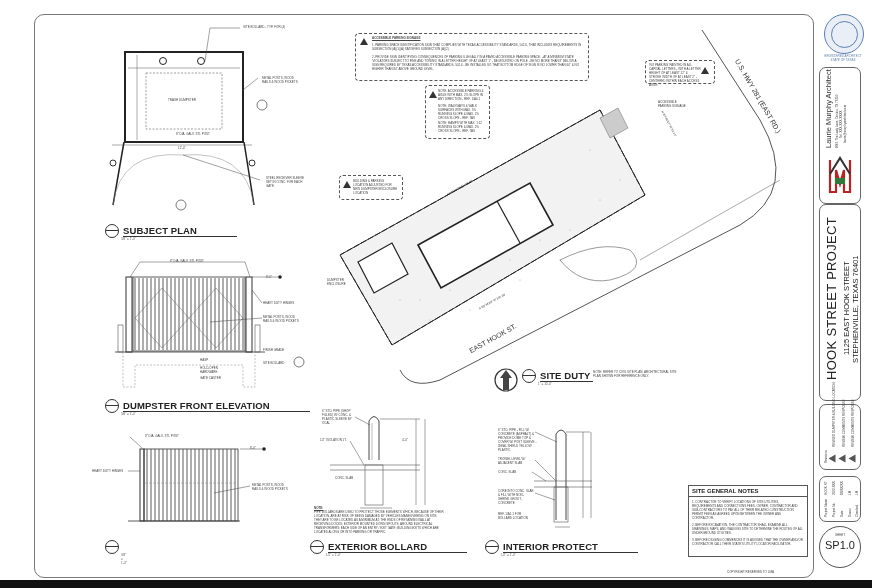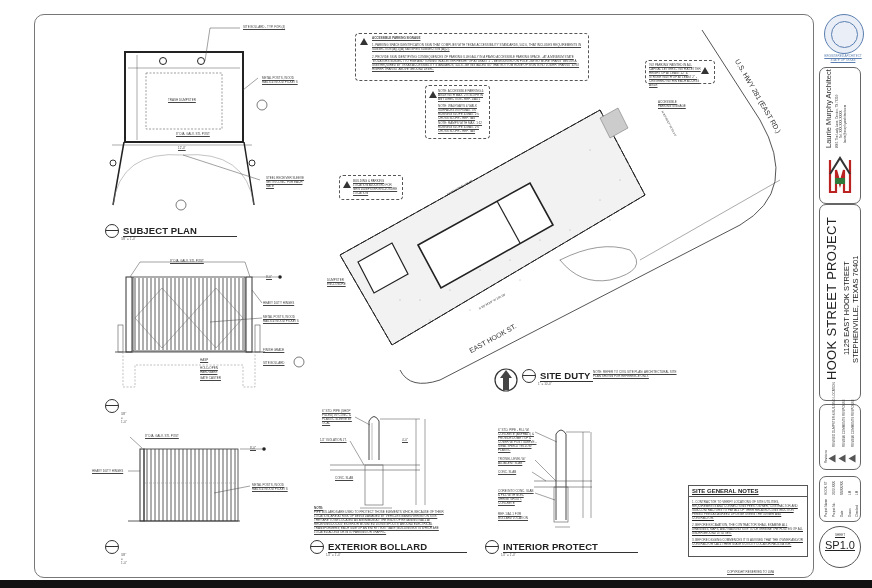--- a/index.html
+++ b/index.html
@@ -2,21 +2,21 @@
 <html><head>
 <meta charset="utf-8">
 <style>
   html,body{margin:0;padding:0;background:#fff;}
   body{width:872px;height:588px;position:relative;overflow:hidden;font-family:"Liberation Sans",sans-serif;color:#222;}
   .sheet{position:absolute;left:34px;top:14px;width:778px;height:562px;border:1.2px solid #777;border-radius:10px;background:#fff;}
   .bottom-bar{position:absolute;left:0;top:580px;width:872px;height:8px;background:#111;}
   .titleblock{position:absolute;left:815px;top:14px;width:52px;height:562px;}
   .tb-box{position:absolute;left:4px;border:1px solid #666;border-radius:7px;}
   .vtext{position:absolute;transform-origin:left top;transform:rotate(-90deg);white-space:nowrap;}
-  .abs{position:absolute;text-decoration:underline;}
+  .abs{position:absolute;}
   .tiny{font-size:3px;color:#444;line-height:4px;}
   .view-title{position:absolute;display:flex;align-items:center;}
   .view-title .bubble{width:12px;height:12px;border:1px solid #333;border-radius:50%;position:relative;margin-right:4px;}
   .view-title .bubble:after{content:"";position:absolute;left:0;right:0;top:5px;border-top:1px solid #333;}
   .view-title .name{font-weight:bold;font-size:9.5px;letter-spacing:.1px;border-bottom:1px solid #333;padding-right:40px;}
   .view-title .scale{position:absolute;left:16px;top:13px;font-size:3px;color:#555;}
   .notebox{position:absolute;border:1px dashed #555;border-radius:4px;background:#fff;}
   .warn{display:inline-block;width:0;height:0;border-left:4px solid transparent;border-right:4px solid transparent;border-bottom:7px solid #333;position:relative;}
   svg{position:absolute;overflow:visible;}
 </style>
@@ -114,20 +114,21 @@
   <div class="abs tiny" style="left:263px;top:301px;">HEAVY DUTY HINGES</div>
   <div class="abs tiny" style="left:263px;top:315px;width:40px;">METAL POSTS, WOOD RAILS &amp; WOOD PICKETS</div>
   <div class="abs tiny" style="left:263px;top:348px;">FINISH GRADE</div>
   <div class="abs tiny" style="left:263px;top:361px;">SITE BOLLARD</div>
   <div class="abs tiny" style="left:200px;top:358px;">HASP</div>
   <div class="abs tiny" style="left:200px;top:366px;width:24px;">HOLD-OPEN HARDWARE</div>
   <div class="abs tiny" style="left:200px;top:376px;">GATE CASTER</div>
   <div class="abs tiny" style="left:266px;top:275px;">8'-0"</div>
   <div class="view-title" style="left:105px;top:399px;">
     <span class="bubble"></span>
+    <span class="name">DUMPSTER FRONT ELEVATION</span>
     <span class="scale">3/8" = 1'-0"</span>
   </div>
 </div>
 
 <div>
   <svg width="872" height="588" style="left:0;top:0;">
     <rect x="140" y="449" width="4" height="72" fill="none" stroke="#333"></rect>
     <g stroke="#333" stroke-width=".8">
       <line x1="147" y1="449" x2="147" y2="521"></line>
         <line x1="151" y1="449" x2="151" y2="521"></line>

